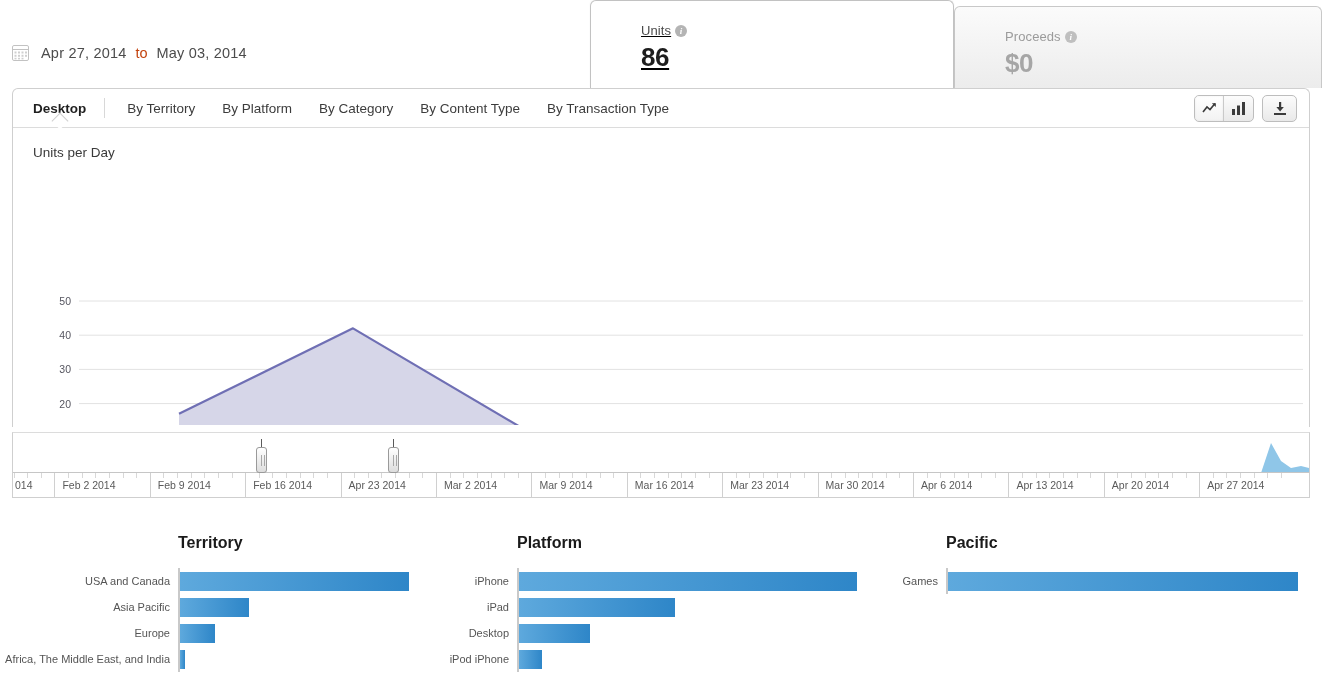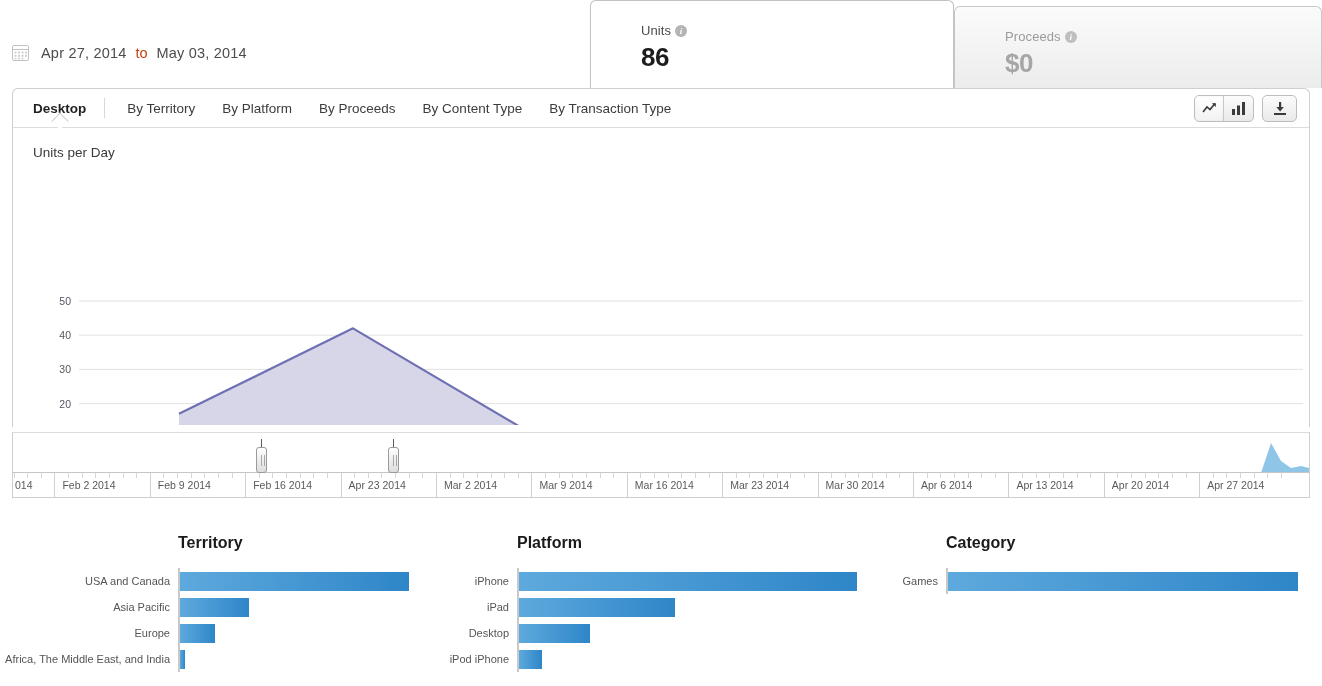--- a/index.html
+++ b/index.html
@@ -17,20 +17,21 @@
     position: absolute; top: 6px; height: 82px;
     border: 1px solid #c8c8c8; border-bottom: none;
     border-radius: 6px 6px 0 0;
     padding: 22px 0 0 50px;
   }
   .metric-tab.active {
     left: 0; width: 364px; top: 0; height: 88px;
     background: #ffffff; z-index: 3;
     border-color: #c2c2c2;
     box-shadow: 0 -1px 2px rgba(0,0,0,0.05);
+    text-decoration: underline;
   }
   .metric-tab.inactive {
     left: 364px; width: 368px;
     background: linear-gradient(#fbfbfb, #ececec); z-index: 1;
   }
   .metric-label { font-size: 13px; color: #4a4a4a; letter-spacing: .1px; }
   .metric-tab.inactive .metric-label { color: #9b9b9b; }
   .metric-value { font-size: 26px; font-weight: bold; color: #1d1d1d; margin-top: 4px; letter-spacing: -.4px; }
   .metric-tab.inactive .metric-value { color: #a6a6a6; }
   .info-icon {
@@ -147,21 +148,21 @@
     </div>
   </div>
 
   <div class="panel">
     <div class="tabbar">
       <div class="tabrow">
         <div class="tab active">Desktop</div>
         <div class="tab-div"></div>
         <div class="tab">By Territory</div>
         <div class="tab">By Platform</div>
-        <div class="tab">By Proceeds</div>
+        <div class="tab">By Category</div>
         <div class="tab">By Content Type</div>
         <div class="tab">By Transaction Type</div>
       </div>
       <div class="toolbtns">
         <div class="segctl">
           <div class="segbtn on">
             <svg width="15" height="13" viewBox="0 0 15 13">
               <polyline points="1,10 5,5 8,7.5 13,1.5" fill="none" stroke="#3b3b3b" stroke-width="1.6"></polyline>
               <polygon points="9.8,1.2 13.8,1.2 13.8,5" fill="#3b3b3b"></polygon>
             </svg>
@@ -407,21 +408,21 @@
           <div class="mlabel" style="width:77px;">iPod iPhone</div>
           <div class="mbarzone">
             <div class="maxis"></div>
             <div class="mbar" style="width: 22.646px;"></div>
           </div>
         </div>
       </div>
     </div>
 
     <div class="mini" style="width:434px;">
-      <div class="mini-title" style="left:58px;">Category</div>
+      <div class="mini-title" style="left:58px;">Pacific</div>
       <div class="mini-rows">
         <div class="mrow">
           <div class="mlabel" style="width:58px;">Games</div>
           <div class="mbarzone">
             <div class="maxis"></div>
             <div class="mbar" style="width: 350px;"></div>
           </div>
         </div>
       </div>
     </div>

